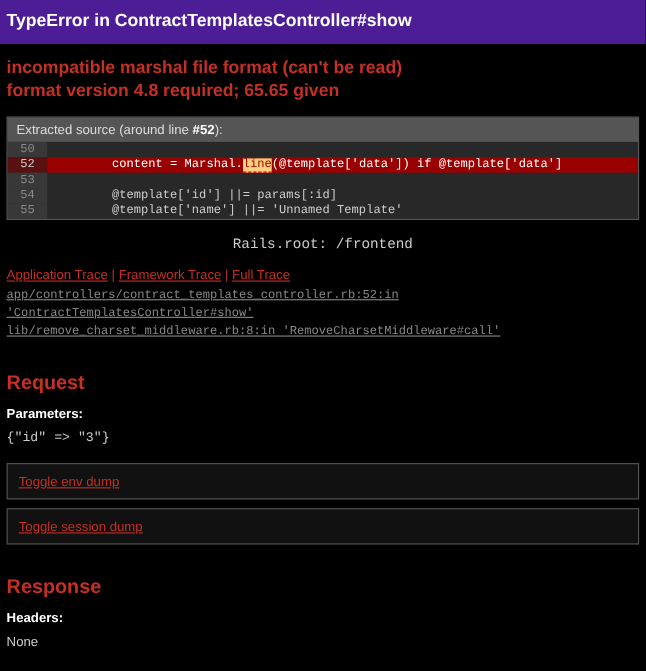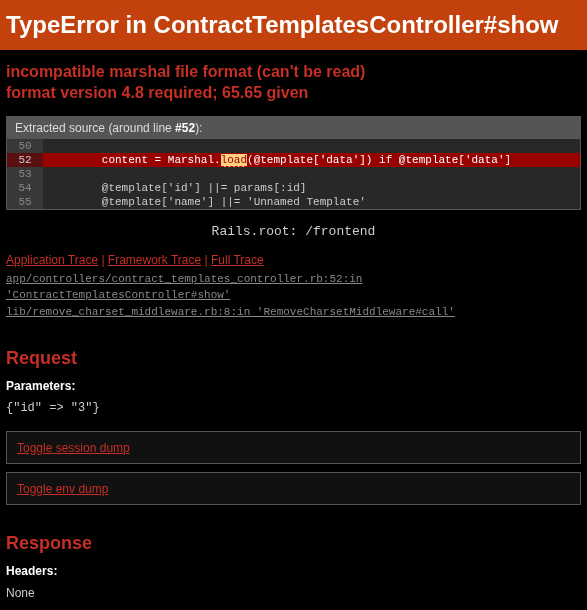--- a/index.html
+++ b/index.html
@@ -5,24 +5,24 @@
   * { margin: 0; padding: 0; box-sizing: border-box; }
   body {
     background: #000;
     font-family: Arial, Helvetica, sans-serif;
     font-size: 13px;
     width: 587px;
     height: 610px;
     overflow: hidden;
   }
   .title-bar {
-    background: #c2410c;
+    background: #4c1d95;
     color: #fff;
     padding: 11px 6px;
-    font-size: 24px;
+    font-size: 16px;
     font-weight: bold;
   }
   .content { padding: 6px 6px; }
   .error-msg {
     color: #c52f24;
     font-weight: bold;
     font-size: 16px;
     line-height: 1.3;
     padding: 6px 0 10px 0;
   }
@@ -96,21 +96,21 @@
       <span>Extracted source (around line </span><b>#52</b><span>):</span>
     </div>
     <table class="code-table">
       <tbody id="code-body">
           <tr>
             <td class="linecol">50</td>
             <td class="codecol"></td>
           </tr>
           <tr class="hl">
             <td class="linecol">52</td>
-            <td class="codecol"><span>        content = Marshal.</span><span class="hl-word">load</span><span>(@template['data']) if @template['data']</span></td>
+            <td class="codecol"><span>        content = Marshal.</span><span class="hl-word">line</span><span>(@template['data']) if @template['data']</span></td>
           </tr>
           <tr>
             <td class="linecol">53</td>
             <td class="codecol"></td>
           </tr>
           <tr>
             <td class="linecol">54</td>
             <td class="codecol">        @template['id'] ||= params[:id]</td>
           </tr>
           <tr>
@@ -135,24 +135,24 @@
     <a href="#">app/controllers/contract_templates_controller.rb:52:in 'ContractTemplatesController#show'</a><br>
     <a href="#">lib/remove_charset_middleware.rb:8:in 'RemoveCharsetMiddleware#call'</a>
   </div>
 
   <h2 class="section">Request</h2>
 
   <div class="label"><span>Parameters</span>:</div>
   <div class="params">{"id" =&gt; "3"}</div>
 
   <div class="toggle-box">
-    <a href="#">Toggle session dump</a>
+    <a href="#">Toggle env dump</a>
   </div>
   <div class="toggle-box">
-    <a href="#">Toggle env dump</a>
+    <a href="#">Toggle session dump</a>
   </div>
 
   <h2 class="section">Response</h2>
 
   <div class="label"><span>Headers</span>:</div>
   <div class="none">None</div>
 
 </div>
 
 </body></html>

